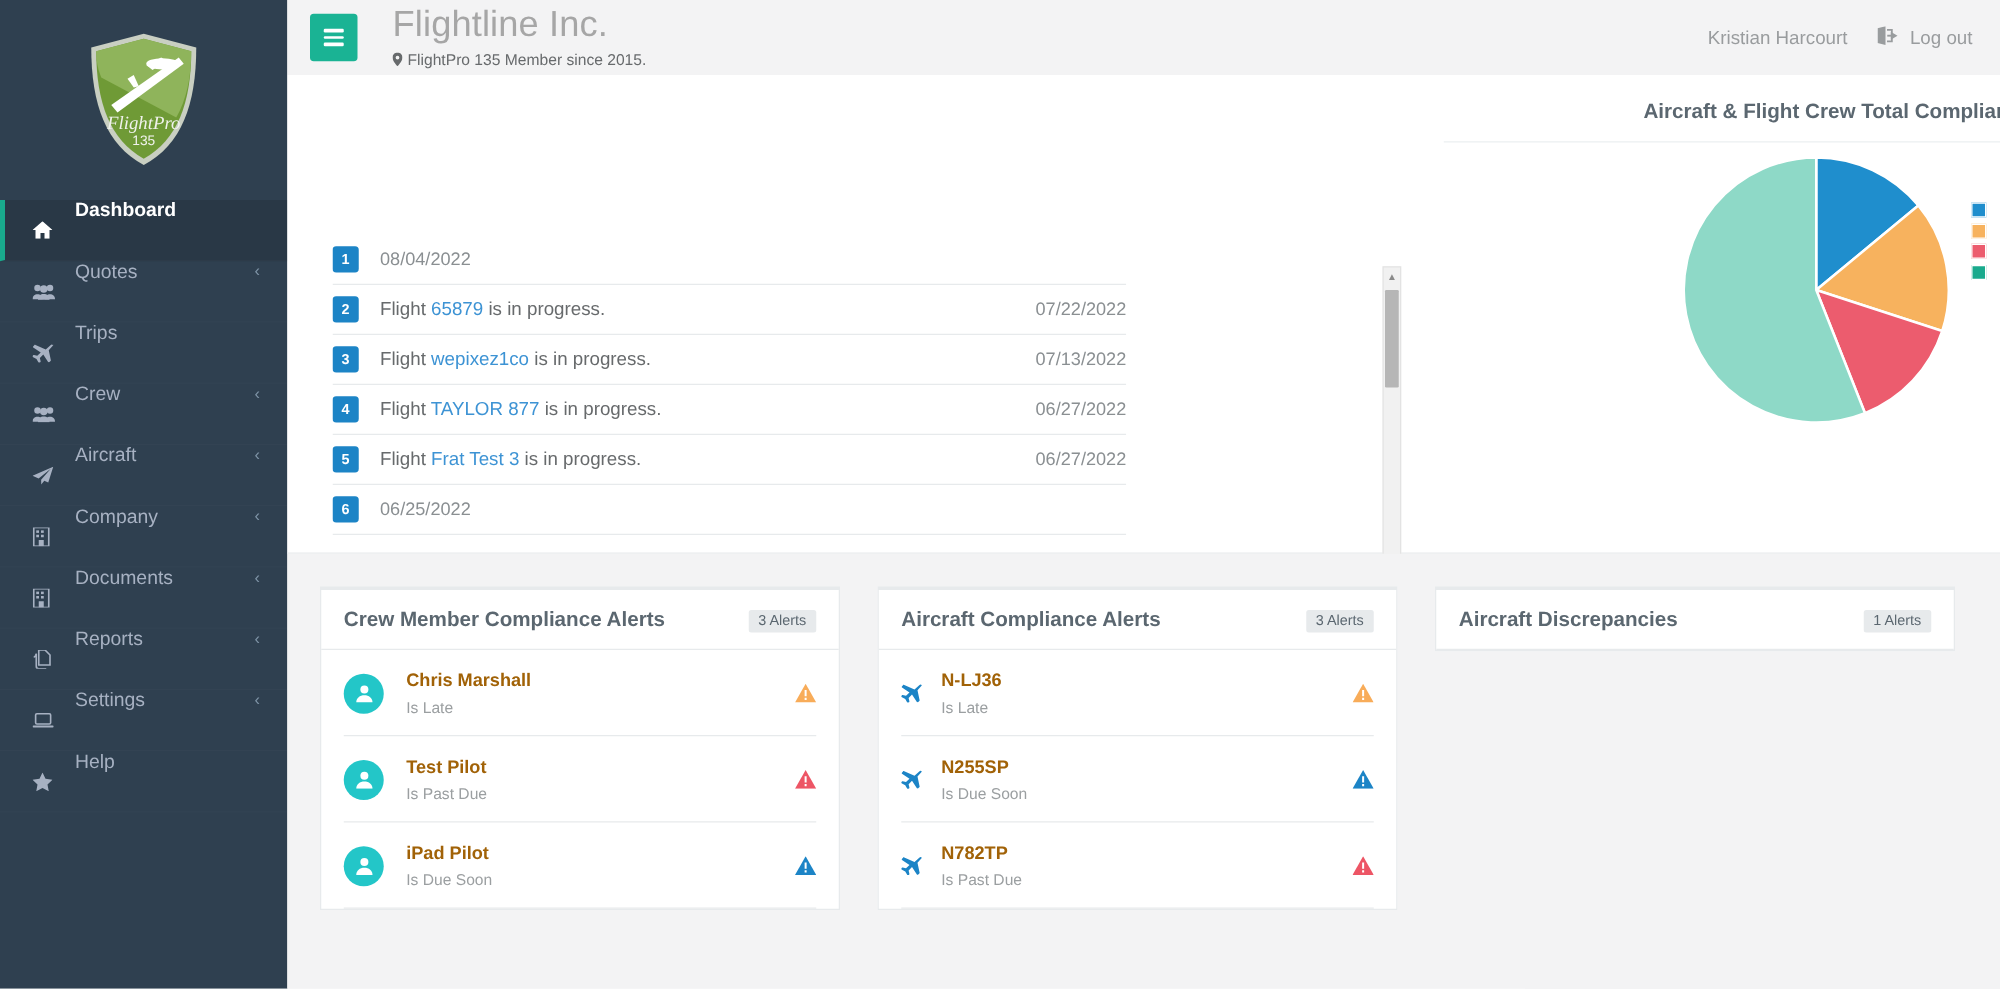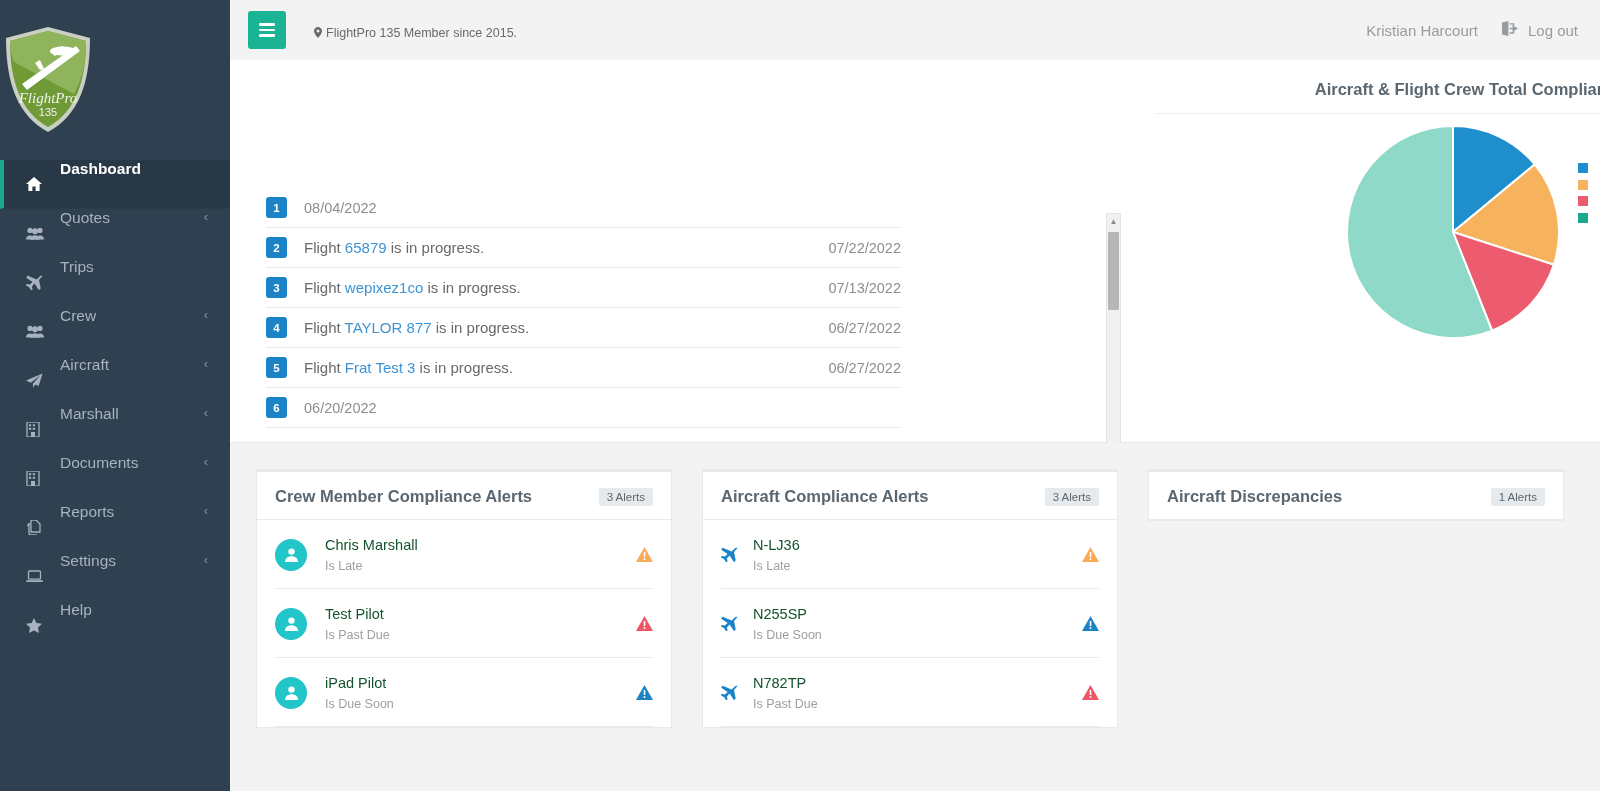--- a/index.html
+++ b/index.html
@@ -13,21 +13,21 @@
 
   
   .sidebar {
     width: 230px; height: 791px;
     background: #2f4050;
     flex: 0 0 230px;
     overflow: hidden;
   }
   .logo-wrap {
     height: 160px;
-    display: flex; align-items: center; 
+    display: flex; align-items: center; justify-content: center;
   }
   .logo-shield { width: 96px; height: 112px; display: block; }
 
   .nav { list-style: none; }
   .nav-item {
     display: flex; 
     height: 49px;
     padding: 0 22px 0 26px;
     color: #a7b1c2;
     font-size: 15.5px;
@@ -186,21 +186,21 @@
     min-height: 69px;
   }
   .avatar {
     width: 32px; height: 32px; flex: 0 0 32px;
     border-radius: 50%; background: #23c6c8;
     display: flex; align-items: center; justify-content: center;
     margin-right: 18px;
   }
   .plane-ic { width: 22px; flex: 0 0 22px; margin-right: 10px; display:flex; align-items:center; }
   .alert-main { flex: 1 1 auto; }
-  .alert-name { font-size: 14.5px; font-weight: normal; color: #14532d; line-height: 1.35; }
+  .alert-name { font-size: 14.5px; font-weight: bold; color: #a16207; line-height: 1.35; }
   .alert-status { font-size: 12.5px; color: #9b9fa1; margin-top: 3px; }
   .alert-ic { flex: 0 0 18px; display: flex; align-items: center; justify-content: center; }
 </style>
 </head>
 <body>
 
 <div class="app">
 
   <nav class="sidebar">
     <div class="logo-wrap">
@@ -281,21 +281,21 @@
         <span class="nav-icon">
           <svg width="14" height="15" viewBox="0 0 14 15">
               <rect x="1" y="0" width="12" height="15" fill="none" stroke="currentColor" stroke-width="1.3"></rect>
               <rect x="3" y="2.3" width="2.2" height="2" fill="currentColor"></rect>
               <rect x="6.8" y="2.3" width="2.2" height="2" fill="currentColor"></rect>
               <rect x="3" y="5.8" width="2.2" height="2" fill="currentColor"></rect>
               <rect x="6.8" y="5.8" width="2.2" height="2" fill="currentColor"></rect>
               <rect x="5" y="10" width="4" height="5" fill="currentColor"></rect>
             </svg>
         </span>
-        <span class="nav-label">Marshall</span>
+        <span class="nav-label">Company</span>
         <span class="nav-caret">‹</span>
       </li>
 
       <li class="nav-item">
         <span class="nav-icon">
           <svg width="14" height="15" viewBox="0 0 14 15">
               <rect x="1" y="0" width="12" height="15" fill="none" stroke="currentColor" stroke-width="1.3"></rect>
               <rect x="3" y="2.3" width="2.2" height="2" fill="currentColor"></rect>
               <rect x="6.8" y="2.3" width="2.2" height="2" fill="currentColor"></rect>
               <rect x="3" y="5.8" width="2.2" height="2" fill="currentColor"></rect>
@@ -345,20 +345,21 @@
 
     <header class="topbar">
       <button class="hamburger">
         <span class="bars">
             <span></span>
             <span></span>
             <span></span>
           </span>
       </button>
       <div class="brand">
+        <div class="brand-title">Flightline Inc.</div>
         <div class="brand-sub">
           <span>
             <svg width="8" height="11" viewBox="0 0 8 11">
                 <path d="M4 0C1.8 0 0 1.8 0 4c0 3 4 7 4 7s4-4 4-7c0-2.2-1.8-4-4-4zm0 5.5A1.5 1.5 0 1 1 4 2.5a1.5 1.5 0 0 1 0 3z" fill="#676a6c"></path>
               </svg>
           </span>
           <span>FlightPro 135 Member since 2015.</span>
         </div>
       </div>
       <div class="topbar-right">
@@ -400,21 +401,21 @@
           <span class="feed-text"><span>Flight </span><a>TAYLOR 877</a><span> is in progress.</span></span>
           <span class="feed-date">06/27/2022</span>
         </div>
         <div class="feed-row">
           <span class="feed-num">5</span>
           <span class="feed-text"><span>Flight </span><a>Frat Test 3</a><span> is in progress.</span></span>
           <span class="feed-date">06/27/2022</span>
         </div>
         <div class="feed-row">
           <span class="feed-num">6</span>
-          <span class="feed-date">06/20/2022</span>
+          <span class="feed-date">06/25/2022</span>
         </div>
       </div>
 
       <div class="scrollbar">
         <div class="sb-arrow">▲</div>
         <div class="sb-track">
           <div class="sb-thumb"></div>
         </div>
         <div class="sb-arrow">▼</div>
       </div>

